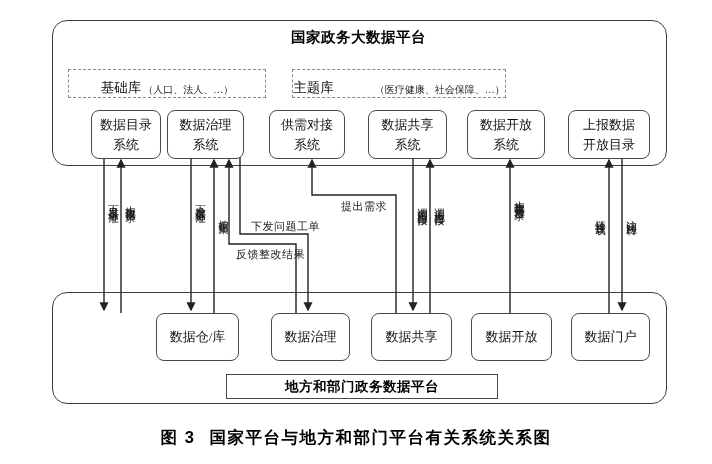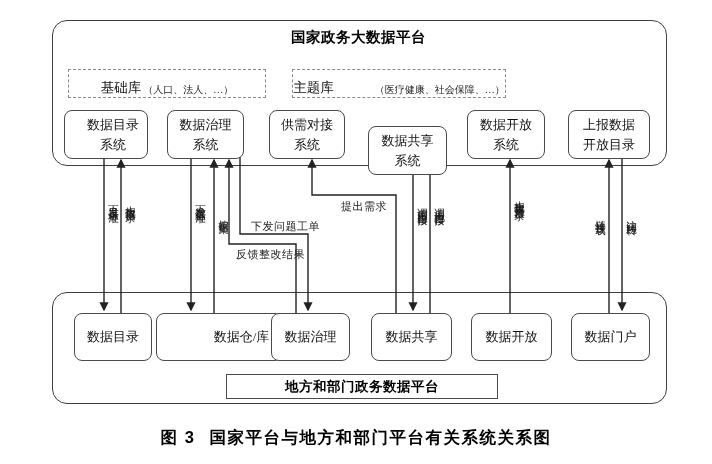--- a/index.html
+++ b/index.html
@@ -62,45 +62,42 @@
 
   <div class="dashed-box" style="left:68px;top:69px;width:196px;height:27px;">
     <span class="lib-name">基础库</span>
       <span class="lib-detail">（人口、法人、…）</span>
   </div>
   <div class="dashed-box" style="left:292px;top:69px;width:212px;height:27px;gap:41px;">
     <span class="lib-name">主题库</span>
       <span class="lib-detail">（医疗健康、社会保障、…）</span>
   </div>
 
-  <div class="node top-node" style="left:64px;width:68px;padding-left:14px;">
+  <div class="node top-node" style="left:91px;width:68px;">
       <span>数据目录系统</span>
     </div>
   <div class="node top-node" style="left:167px;width:75px;">
       <span>数据治理系统</span>
     </div>
   <div class="node top-node" style="left:269px;width:74px;">
       <span>供需对接系统</span>
     </div>
-  <div class="node top-node" style="left:368px;width:77px;margin-top:16px;">
+  <div class="node top-node" style="left:368px;width:77px;">
       <span>数据共享系统</span>
     </div>
   <div class="node top-node" style="left:467px;width:76px;">
       <span>数据开放系统</span>
     </div>
   <div class="node top-node" style="left:568px;width:80px;">
       <span>上报数据开放目录</span>
     </div>
 
   <div class="container-frame" style="left:52px;top:292px;width:613px;height:110px;"></div>
 
-  <div class="node bottom-node" style="left:74px;width:76px;">
-      <span>数据目录</span>
-    </div>
-  <div class="node bottom-node" style="left:156px;width:81px;padding-left:44px;">
+  <div class="node bottom-node" style="left:156px;width:81px;">
       <span>数据仓/库</span>
     </div>
   <div class="node bottom-node" style="left:271px;width:77px;">
       <span>数据治理</span>
     </div>
   <div class="node bottom-node" style="left:371px;width:79px;align-items:center;">
       <span>数据共享</span>
     </div>
   <div class="node bottom-node" style="left:471px;width:79px;">
       <span>数据开放</span>

